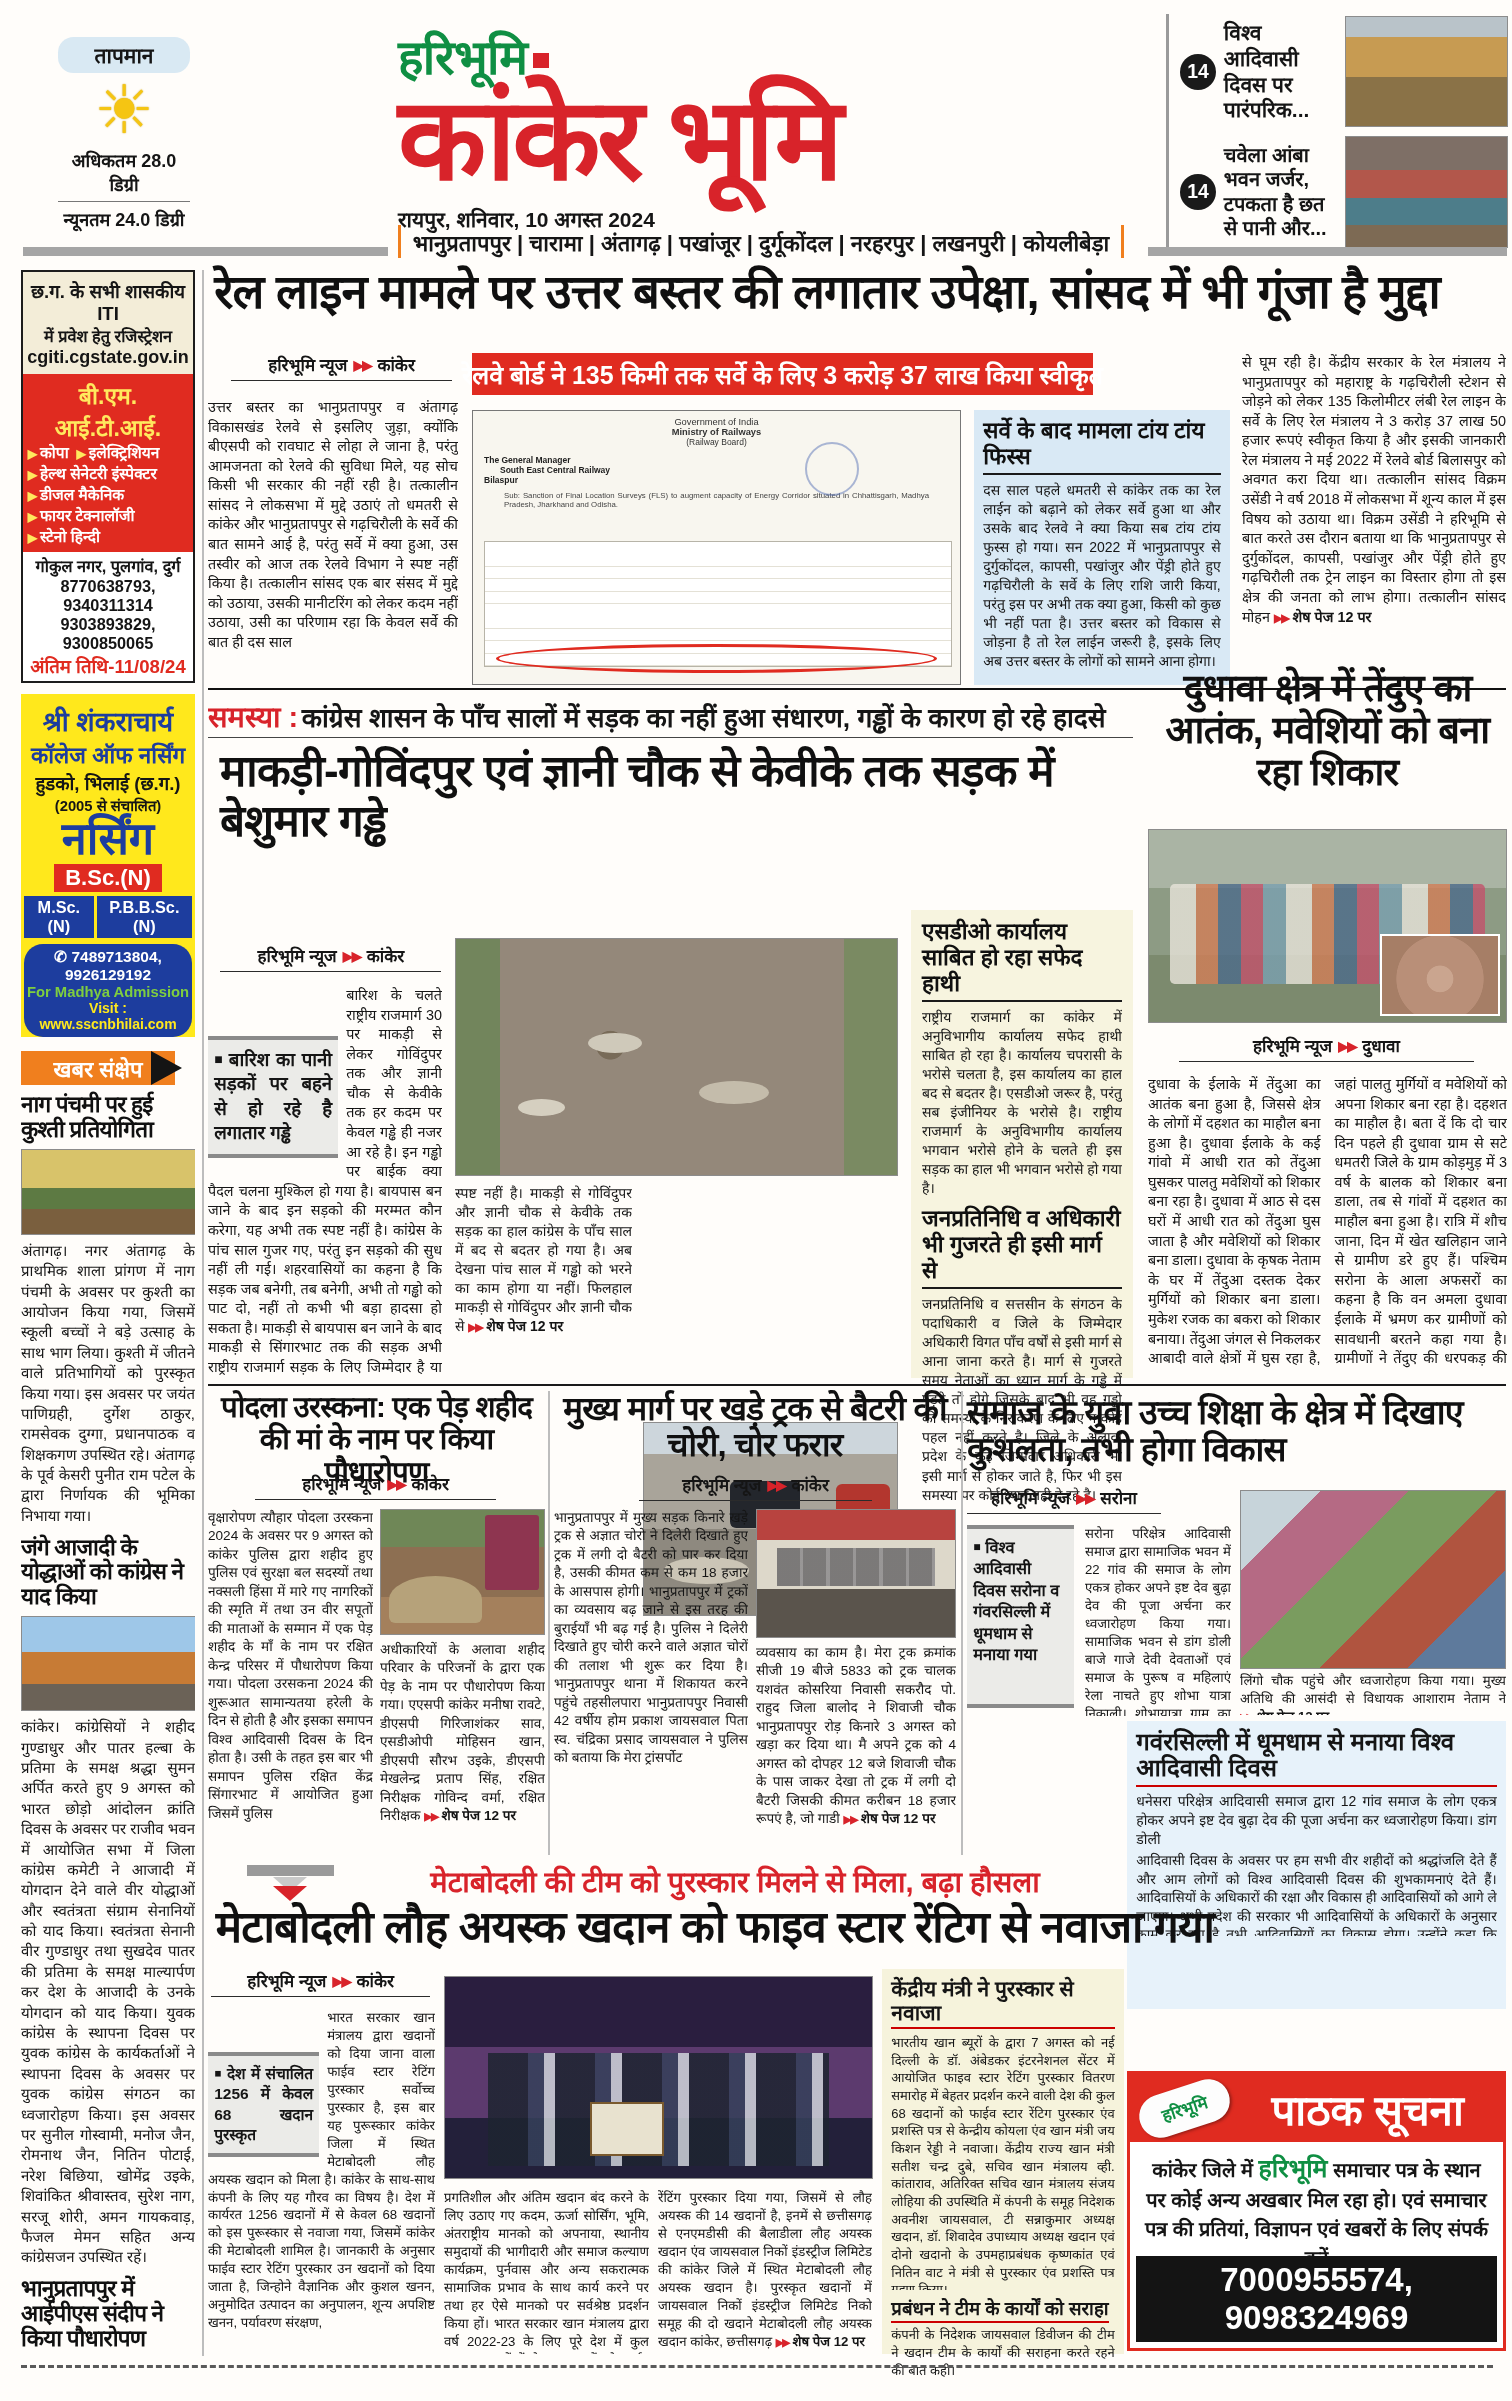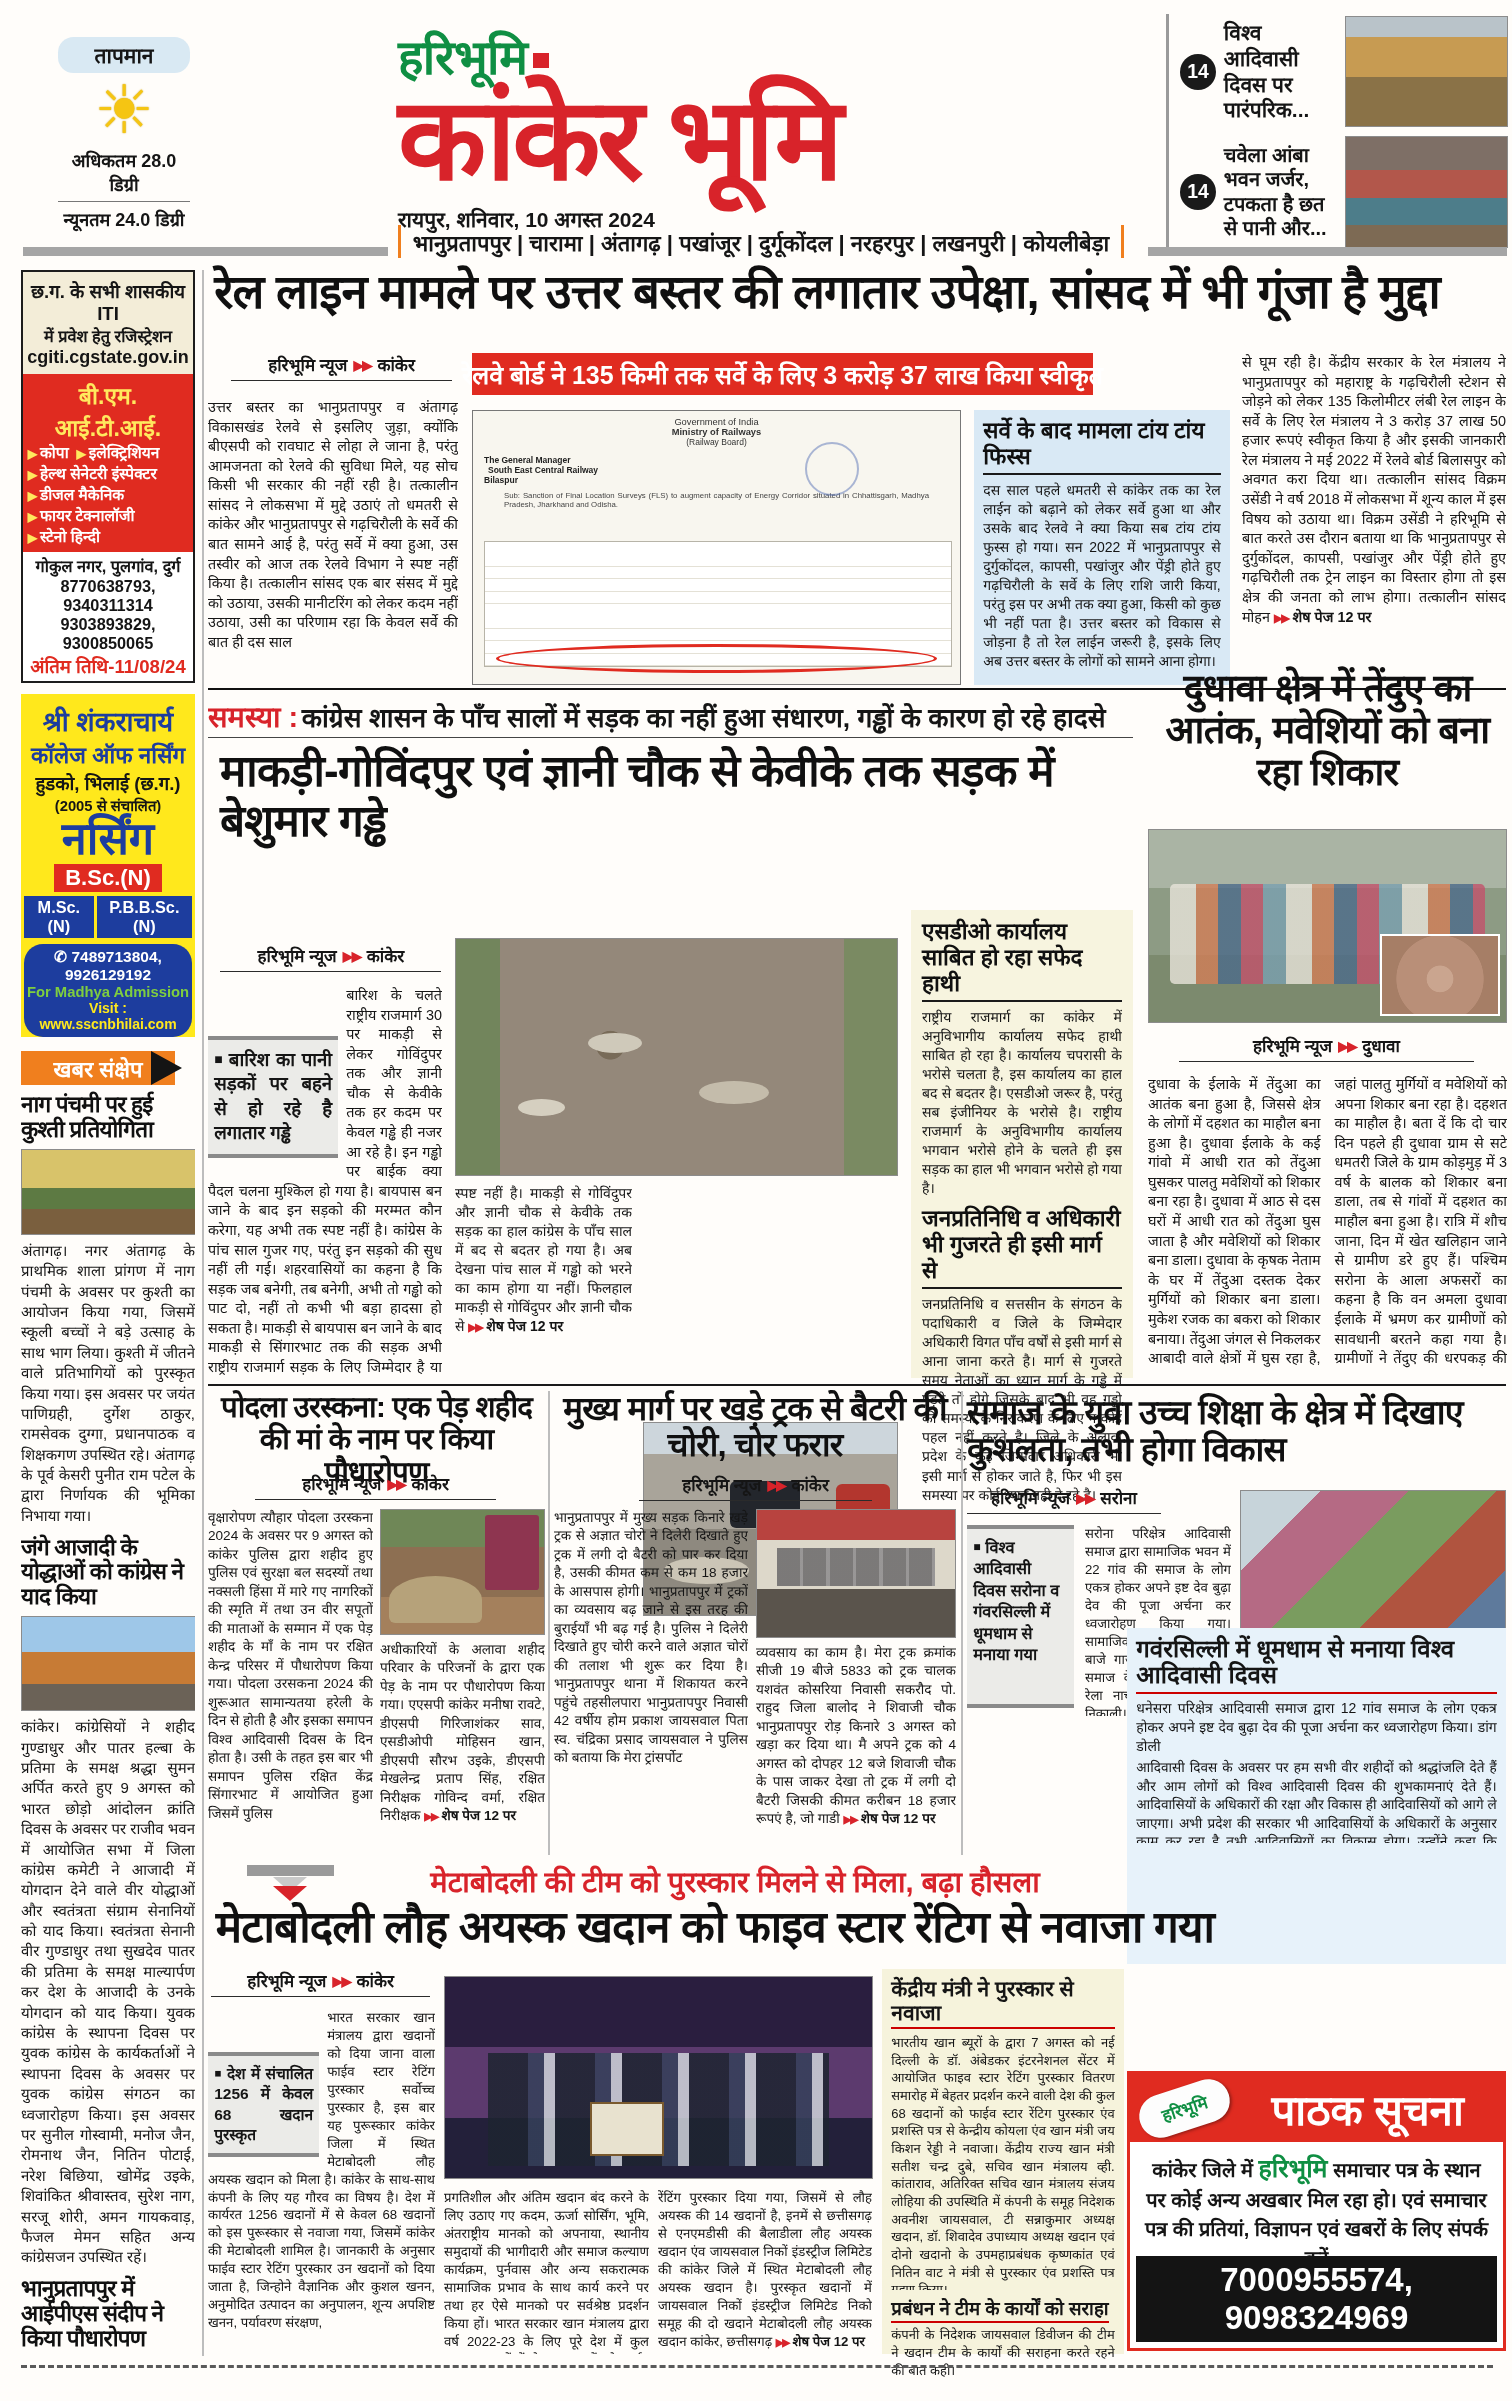--- a/index.html
+++ b/index.html
@@ -137,21 +137,21 @@
     <div class="b" style="left:264px;top:87px;width:621px;height:42px;background:#e02b20;color:#fff;display:flex;align-items:center;justify-content:center;">
       <span style="font-weight:900;font-size:25px;white-space:nowrap;">रेलवे बोर्ड ने 135 किमी तक सर्वे  के लिए 3 करोड़ 37 लाख किया स्वीकृत</span>
     </div>
     <div class="b tx" style="left:0;top:132px;width:250px;height:287px;font-size:14.4px;">उत्तर बस्तर का भानुप्रतापपुर व अंतागढ़ विकासखंड रेलवे से इसलिए जुड़ा, क्योंकि बीएसपी को रावघाट से लोहा ले जाना है, परंतु आमजनता को रेलवे की सुविधा मिले, यह सोच किसी भी सरकार की नहीं रही है। तत्कालीन सांसद ने लोकसभा में मुद्दे उठाएं तो धमतरी से कांकेर और भानुप्रतापपुर से गढ़चिरौली के सर्वे की बात सामने आई है, परंतु सर्वे में क्या हुआ, उस तस्वीर को आज तक रेलवे विभाग ने स्पष्ट नहीं किया है। तत्कालीन सांसद एक बार संसद में मुद्दे को उठाया, उसकी मानीटरिंग को लेकर कदम नहीं उठाया, उसी का परिणाम रहा कि केवल सर्वे की बात ही दस साल</div>
 
     <div class="b photo" style="left:264px;top:144px;width:489px;height:275px;background:#f8f6ef;border:1.6px solid #777;">
       <div style="text-align:center;font-size:9.3px;color:#333;font-weight:400;margin-top:6.2px;">Government of India</div>
       <div style="text-align:center;font-size:9.3px;color:#333;font-weight:700;">Ministry of Railways</div>
       <div style="text-align:center;font-size:8.5px;color:#333;">(Railway Board)</div>
       <div style="font-size:8.5px;color:#222;margin:7.8px 0 0 11px;font-weight:700;">The General Manager</div>
-      <div style="font-size:8.5px;color:#222;margin-left:15px;font-weight:700;">South East Central Railway</div>
+      <div style="font-size:8.5px;color:#222;margin-left:27px;font-weight:700;">South East Central Railway</div>
       <div style="font-size:8.5px;color:#222;margin-left:11px;font-weight:700;">Bilaspur</div>
       <div style="font-size:7.8px;color:#444;margin:6.2px 31px 0;text-align:justify;">Sub: Sanction of Final Location Surveys (FLS) to augment capacity of Energy Corridor situated in Chhattisgarh, Madhya Pradesh, Jharkhand and Odisha.</div>
       <div style="position:absolute;left:11px;top:130px;width:466px;height:124px;
                   background:repeating-linear-gradient(180deg,#fff 0 11.6px,#e4e1d6 11.6px 12.4px),
                              linear-gradient(90deg,transparent 0 31px,#cfccc0 31px 32px,transparent 32px 334px,#cfccc0 334px 335px,transparent 335px 404px,#cfccc0 404px 405px,transparent 405px);
                   border:0.8px solid #b7b4a8;"></div>
       <div style="position:absolute;left:23px;top:233px;width:435px;height:23px;border:3.1px solid #e02b20;border-radius:50%;"></div>
       <div style="position:absolute;right:101px;top:31px;width:50px;height:50px;border:2.3px solid #5a74b8;border-radius:50%;opacity:.5;"></div>
     </div>
 
@@ -270,21 +270,21 @@
       <span class="sq">■</span><span>विश्व आदिवासी दिवस सरोना व गंवरसिल्ली में धूमधाम से मनाया गया</span>
     </div>
     <div class="b tx" style="left:118px;top:134px;width:146px;height:191px;font-size:13.2px;">सरोना परिक्षेत्र आदिवासी समाज द्वारा सामाजिक भवन में 22 गांव की समाज के लोग एकत्र होकर अपने इष्ट देव बुढ़ा देव की पूजा अर्चना कर ध्वजारोहण किया गया। सामाजिक भवन से डांग डोली बाजे गाजे देवी देवताओं एवं समाज के पुरूष व महिलाएं रेला नाचते हुए शोभा यात्रा निकाली। शोभायात्रा ग्राम का भ्रमण करते हुए</div>
     <div class="b photo" style="left:273px;top:99px;width:266px;height:179px;background:linear-gradient(135deg,#c7d4da 0 18%,#b56a84 18% 38%,#7a9c5f 38% 58%,#b0543f 58% 78%,#5e7a9c 78%);"></div>
     <div class="b tx" style="left:273px;top:281px;width:266px;height:43px;font-size:13.2px;">
       <span>लिंगो चौक पहुंचे और ध्वजारोहण किया गया। मुख्य अतिथि की आसंदी से विधायक आशाराम नेताम ने</span>
       <span class="cont"><span class="arr">▶▶</span> <span>शेष पेज 12 पर</span></span>
     </div>
   </div>
 
-  <div class="b" style="left:1127px;top:1628px;width:379px;height:336px;background:#e7f2fa;padding:7.8px 9.3px;">
+  <div class="b" style="left:1127px;top:1721px;width:379px;height:288px;background:#e7f2fa;padding:7.8px 9.3px;">
     <div style="font-weight:900;font-size:24px;line-height:1.1;border-bottom:2.3px solid #c00;padding-bottom:3.9px;margin-bottom:4.7px;">गवंरसिल्ली में धूमधाम से मनाया विश्व आदिवासी दिवस</div>
     <div class="tx" style="font-size:14px;">धनेसरा परिक्षेत्र आदिवासी समाज द्वारा 12 गांव समाज के लोग एकत्र होकर अपने इष्ट देव बुढ़ा देव की पूजा अर्चना कर ध्वजारोहण किया। डांग डोली</div>
     <div class="tx" style="font-size:13.6px;margin-top:3.1px;height:84px;">
       <span>आदिवासी दिवस के अवसर पर हम सभी वीर शहीदों को श्रद्धांजलि देते हैं और आम लोगों को विश्व आदिवासी दिवस की शुभकामनाएं देते हैं। आदिवासियों के अधिकारों की रक्षा और विकास ही आदिवासियों को आगे ले जाएगा। अभी प्रदेश की सरकार भी आदिवासियों के अधिकारों के अनुसार काम कर रहा है तभी आदिवासियों का विकास होगा। उन्होंने कहा कि आदिवासी हितों को ध्यान में रखते हुए जल, जंगल और जमीन की रक्षा होनी चाहिए, जंगल और जमीन की रक्षा होगी, तभी आदिवासी सुरक्षित रहेंगे। इस अवसर पर जिला पंचायत सदस्य तारा ठाकुर, जनपद सदस्य अनीता वट्टी,</span>
       
     </div>
   </div>
 
   <div class="b" style="left:208px;top:1860px;width:916px;height:497px;">
     <div class="b" style="left:39px;top:4.7px;width:87px;height:11px;background:#9a9a9a;"></div>

